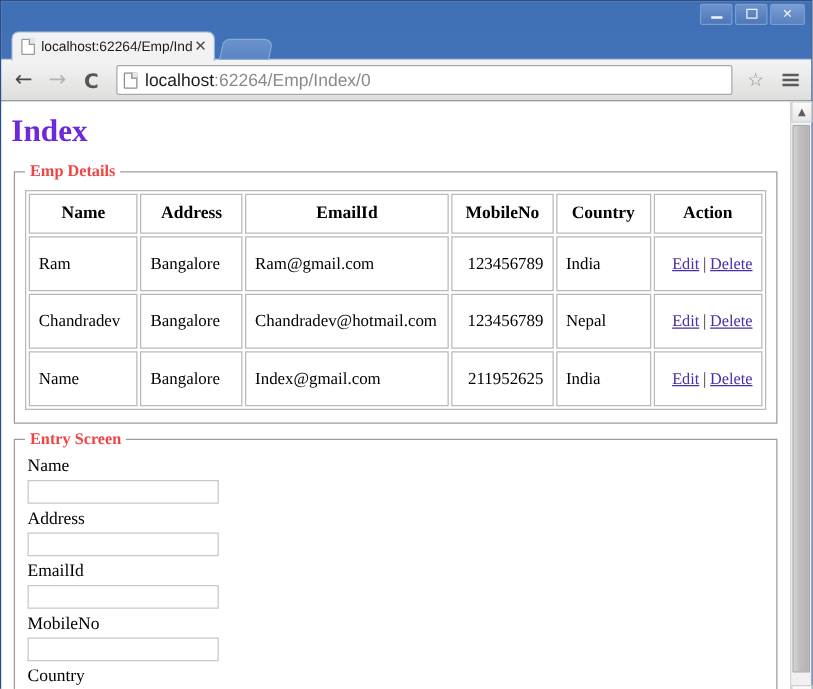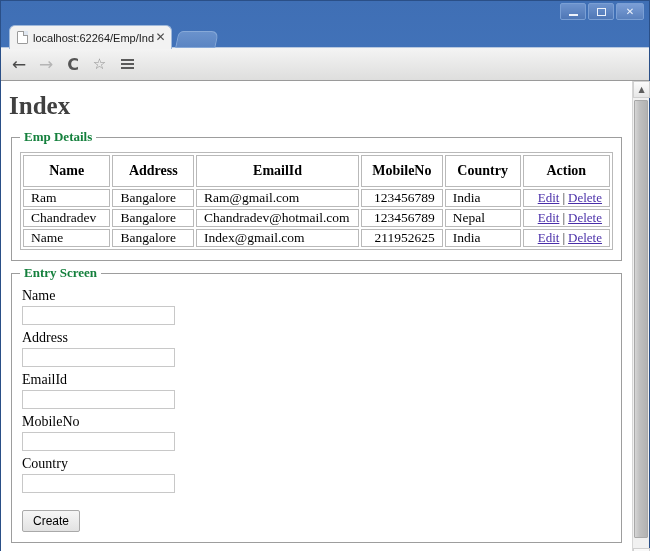--- a/index.html
+++ b/index.html
@@ -208,48 +208,48 @@
     flex: 1 1 auto;
     overflow: hidden;
     padding: 0;
     font-family: "Liberation Serif", serif;
   }
   h1.page-title {
     font-size: 25px;
     font-weight: bold;
     margin: 11px 0 9px 8px;
     font-family: "Liberation Serif", serif;
-    color: #404040;
+    color: #6d28d9;
   }
 
   fieldset.box {
     border: 1px solid #9d9d9d;
     margin: 0 10px 0 10px;
     padding: 7px 8px 10px 8px;
   }
   fieldset.box > legend {
     font-family: "Liberation Serif", serif;
     font-weight: bold;
     font-size: 13px;
     padding: 0 4px;
-    color: #15803d;
+    color: #ef4444;
   }
 
   table.grid {
     border-collapse: separate;
     border-spacing: 2px;
     width: 100%;
     font-family: "Liberation Serif", serif;
     font-size: 13.5px;
     border: 1px solid #b9b9b9;
     background: #fff;
   }
   table.grid th, table.grid td {
     border: 1px solid #b9b9b9;
-    padding: 0 7px;
+    padding: 13px 7px;
     background: #fff;
     color: #000;
   }
   table.grid th {
     text-align: center;
     font-weight: bold;
     font-size: 14px;
     padding: 7px 7px;
   }
   table.grid td { text-align: left; }
@@ -345,20 +345,24 @@
       <span class="tab-title">localhost:62264/Emp/Index/</span>
       <span class="tab-close">✕</span>
     </div>
     <div class="newtab"></div>
   </div>
 
   <div class="toolbar">
     <div class="nav-icon">←</div>
     <div class="nav-icon disabled">→</div>
     <div class="nav-icon reload">C</div>
+    <div class="omnibox">
+      <span class="page-icon"></span>
+      <span class="url-text"><span class="host">localhost</span><span>:62264/Emp/Index/0</span></span>
+    </div>
     <div class="star-icon">☆</div>
     <div class="menu-icon">
         <i></i>
         <i></i>
         <i></i>
       </div>
   </div>
 
   <div class="viewport">
     <div class="content">

